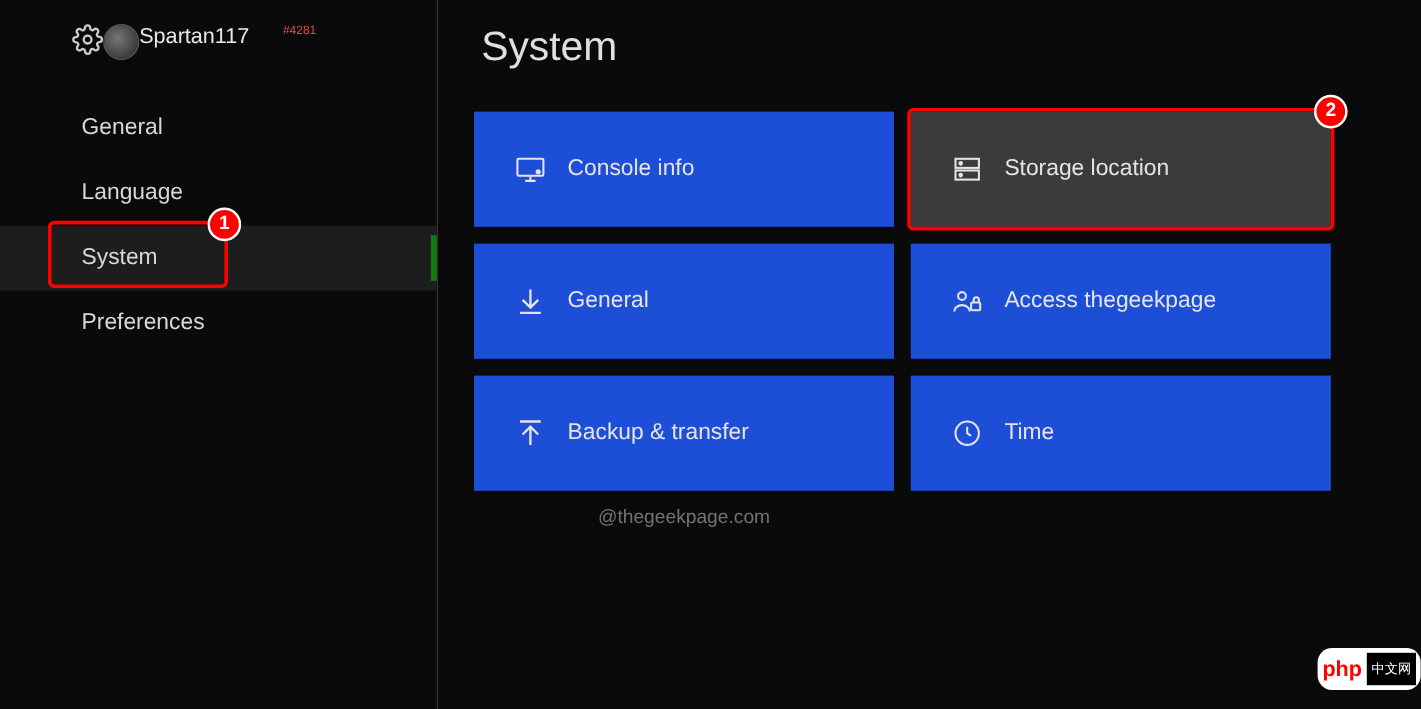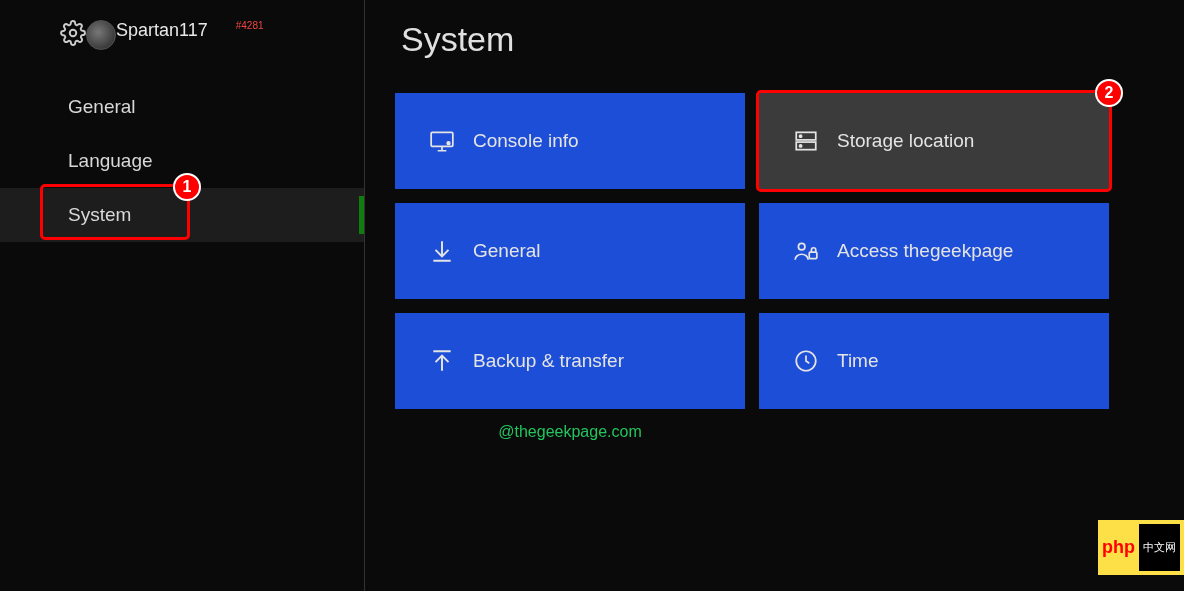--- a/index.html
+++ b/index.html
@@ -89,34 +89,35 @@
       font-weight: bold;
       display: flex;
       align-items: center;
       justify-content: center;
       top: -14px;
       right: -14px;
       border: 2px solid #fff;
     }
     .watermark {
       position: absolute;
-      color: #22c55e;
+      color: #737373;
       font-size: 16px;
     }
     .php-badge {
       position: absolute;
       right: 0;
       bottom: 16px;
-      background: #fde047;
+      background: #ffffff;
       padding: 4px;
       display: flex;
       align-items: center;
+      border-radius: 12px;
     }
     .php-badge .php-text { color: #ff0000; font-weight: bold; font-size: 18px; font-family: Arial; }
-    .php-badge .cn { background:#000; color:#fff; font-size:11px; padding:16px 4px; margin-left:4px; }
+    .php-badge .cn { background:#000; color:#fff; font-size:11px; padding:6px 4px; margin-left:4px; }
   </style>
 </head>
 <body>
 
 <div class="container">
   <div class="sidebar">
     <div class="profile">
       <svg class="gear" viewBox="0 0 24 24" fill="none" stroke="currentColor" stroke-width="1.8">
         <circle cx="12" cy="12" r="3"></circle>
         <path d="M19.4 15a1.65 1.65 0 0 0 .33 1.82l.06.06a2 2 0 1 1-2.83 2.83l-.06-.06a1.65 1.65 0 0 0-1.82-.33 1.65 1.65 0 0 0-1 1.51V21a2 2 0 1 1-4 0v-.09a1.65 1.65 0 0 0-1-1.51 1.65 1.65 0 0 0-1.82.33l-.06.06a2 2 0 1 1-2.83-2.83l.06-.06a1.65 1.65 0 0 0 .33-1.82 1.65 1.65 0 0 0-1.51-1H3a2 2 0 1 1 0-4h.09a1.65 1.65 0 0 0 1.51-1 1.65 1.65 0 0 0-.33-1.82l-.06-.06a2 2 0 1 1 2.83-2.83l.06.06a1.65 1.65 0 0 0 1.82.33h0a1.65 1.65 0 0 0 1-1.51V3a2 2 0 1 1 4 0v.09a1.65 1.65 0 0 0 1 1.51h0a1.65 1.65 0 0 0 1.82-.33l.06-.06a2 2 0 1 1 2.83 2.83l-.06.06a1.65 1.65 0 0 0-.33 1.82v0a1.65 1.65 0 0 0 1.51 1H21a2 2 0 1 1 0 4h-.09a1.65 1.65 0 0 0-1.51 1z"></path>
@@ -127,20 +128,21 @@
     </div>
 
     <div class="nav-item"><span>General</span></div>
     <div class="nav-item"><span>Language</span></div>
     <div class="nav-item active" style="position:relative;">
       <span>System</span>
       <div class="annotation-box" style="left:40px; top:-4px; width:150px; height:56px;">
         <div class="annotation-badge">1</div>
       </div>
     </div>
+    <div class="nav-item"><span>Preferences</span></div>
   </div>
 
   <div class="main">
     <h1 class="page-title">System</h1>
 
     <div class="tiles">
 
       <div class="tile">
         <svg class="icon" viewBox="0 0 24 24" fill="none" stroke="currentColor" stroke-width="1.6">
           <rect x="2" y="4" width="20" height="13" rx="1"></rect>

